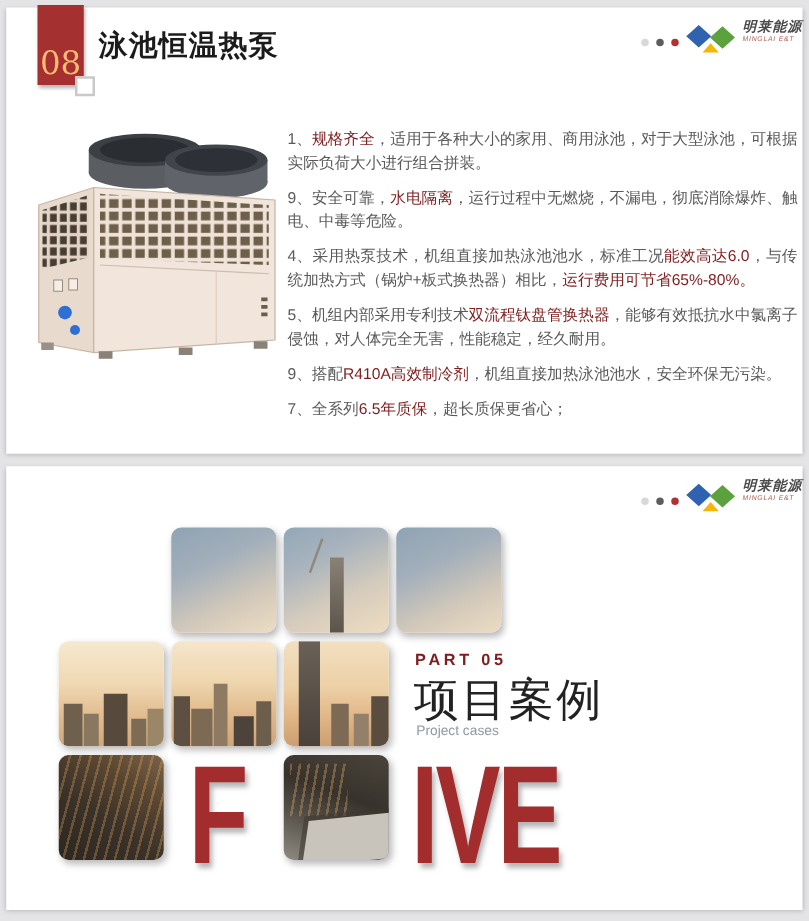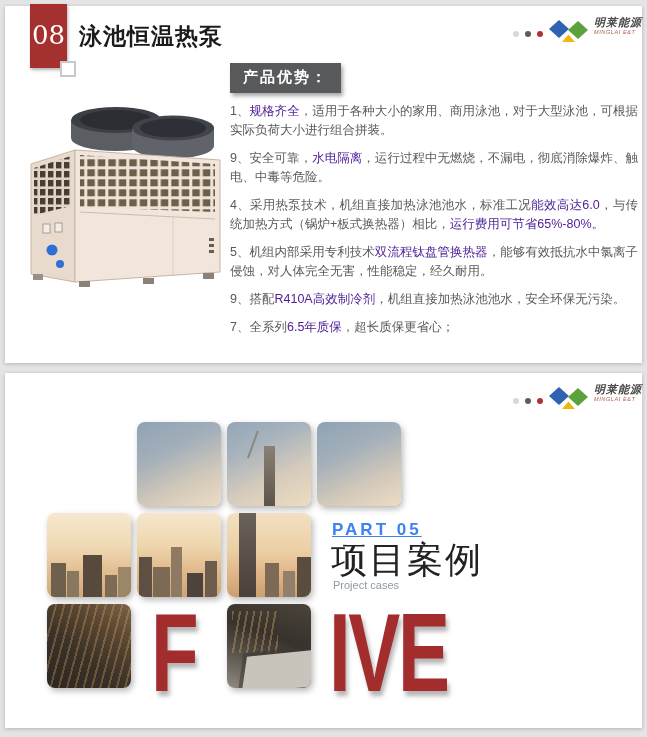--- a/index.html
+++ b/index.html
@@ -12,22 +12,22 @@
     position:absolute;left:5px;width:637px;background:#ffffff;
     box-shadow:0 1px 4px rgba(0,0,0,.22);
   }
   #slide1{top:6px;height:357px;}
   #slide2{top:373px;height:355px;}
   .abs{position:absolute;}
 
   
   .tab08{
     left:25px;top:-2px;width:37px;height:62px;background:#a4302f;
-    color:#ffffff;font-family:"DejaVu Serif",serif;font-size:26px;
-    display:flex;align-items:center;justify-content:center;padding-bottom:2px;
+    color:#fdba74;font-family:"DejaVu Serif",serif;font-size:26px;
+    display:flex;align-items:flex-end;justify-content:center;padding-bottom:2px;
     box-shadow:1px 2px 3px rgba(0,0,0,.3);
   }
   .tab-sq{left:55px;top:55px;width:12px;height:12px;background:#fff;border:2px solid #c9c9c9;}
   .s1-title{left:74px;top:15px;font-size:23px;font-weight:bold;color:#1b1b1b;letter-spacing:1px;}
 
   .dots{display:flex;gap:6px;align-items:center;}
   .dot{width:6px;height:6px;border-radius:50%;}
   .dot1{background:#d8d8d8;}.dot2{background:#5d5d5d;}.dot3{background:#b03232;}
   #slide1 .dots{left:508px;top:25px;}
   #slide2 .dots{left:508px;top:25px;}
@@ -39,21 +39,21 @@
   .logo-cn{font-size:11px;font-weight:bold;color:#4a4a4a;letter-spacing:1px;}
   .logo-en{font-size:5.5px;color:#b0614f;letter-spacing:.6px;margin-top:2px;}
 
   .adv-box{
     left:225px;top:57px;background:#58595b;color:#fff;font-weight:bold;
     font-size:15px;padding:5px 13px 6px;letter-spacing:2px;
     box-shadow:2px 3px 4px rgba(0,0,0,.35);
   }
   .bullets{left:225px;top:96px;width:408px;font-size:12.5px;color:#5a5a5a;}
   .bullets p{margin:0 0 9px;line-height:1.52;text-align:justify;}
-  .red{color:#4c1d95;}
+  .red{color:#7f1d1d;}
 
   .product{left:18px;top:92px;width:206px;height:198px;}
 
   
   .tile{
     position:absolute;width:84px;height:84px;border-radius:8px;
     box-shadow:2px 3px 6px rgba(0,0,0,.28);overflow:hidden;
   }
   .tile::after,.tile::before{content:"";position:absolute;}
   .t-sky{background:linear-gradient(155deg,#8fa3b4 0%,#a3afba 35%,#d3c9ba 70%,#ecdcc4 100%);}
@@ -85,21 +85,21 @@
     background:repeating-linear-gradient(105deg,rgba(228,172,98,.55) 0 2px,rgba(0,0,0,0) 2px 8px);}
   .t-dark2{background:linear-gradient(200deg,#4a443c 0%,#37322b 40%,#514c44 62%,#8f8b83 100%);}
   .t-dark2::before{left:6%;top:8%;width:55%;height:50%;
     background:repeating-linear-gradient(100deg,rgba(210,160,95,.4) 0 2px,rgba(0,0,0,0) 2px 7px);}
   .t-dark2::after{left:22%;top:58%;width:82%;height:44%;background:#c9c4bb;
     transform:skew(-14deg) rotate(-6deg);box-shadow:-4px -4px 0 rgba(60,55,48,.55);}
 
   .r1{top:49px;}.r2{top:140px;}.r3{top:231px;}
   .c1{left:42px;}.c2{left:132px;}.c3{left:222px;}.c4{left:312px;}
 
-  .part-label{left:327px;top:147px;color:#3b82f6;font-weight:bold;font-size:17px;letter-spacing:3px;text-decoration:underline;}
+  .part-label{left:327px;top:147px;color:#7f1d1d;font-weight:bold;font-size:13px;letter-spacing:3px;}
   .s2-title{left:326px;top:163px;font-size:36px;color:#222;letter-spacing:2px;font-weight:500;}
   .s2-sub{left:328px;top:206px;font-size:11px;color:#8f99a3;}
 
   .big-letter{
     font-size:100px;font-weight:bold;color:#a32c2c;line-height:.82;
     letter-spacing:-3px;transform:scale(.78,1.12);transform-origin:left top;
     text-shadow:3px 4px 5px rgba(120,120,120,.55);white-space:nowrap;
   }
   .letter-f{left:146px;top:233px;}
   .letter-ive{left:324px;top:233px;}
@@ -177,23 +177,20 @@
       <rect x="186" y="146" width="5" height="3" fill="#6b5d4e"></rect>
       <rect x="186" y="152" width="5" height="3" fill="#6b5d4e"></rect>
 
       <rect x="56" y="183" width="11" height="6" fill="#8a8178"></rect>
       <rect x="120" y="180" width="11" height="6" fill="#8a8178"></rect>
       <rect x="180" y="175" width="11" height="6" fill="#8a8178"></rect>
       <rect x="10" y="176" width="10" height="6" fill="#9a9088"></rect>
     </svg>
   </div>
 
-  <div class="abs adv-box">
-    <span>产品优势：</span>
-  </div>
 
   <div class="abs bullets">
     <p><span>1、</span><span class="red">规格齐全</span><span>，适用于各种大小的家用、商用泳池，对于大型泳池，可根据实际负荷大小进行组合拼装。</span></p>
     <p><span>9、安全可靠，</span><span class="red">水电隔离</span><span>，运行过程中无燃烧，不漏电，彻底消除爆炸、触电、中毒等危险。</span></p>
     <p><span>4、采用热泵技术，机组直接加热泳池池水，标准工况</span><span class="red">能效高达6.0</span><span>，与传统加热方式（锅炉+板式换热器）相比，</span><span class="red">运行费用可节省65%-80%。</span></p>
     <p><span>5、机组内部采用专利技术</span><span class="red">双流程钛盘管换热器</span><span>，能够有效抵抗水中氯离子侵蚀，对人体完全无害，性能稳定，经久耐用。</span></p>
     <p><span>9、搭配</span><span class="red">R410A高效制冷剂</span><span>，机组直接加热泳池池水，安全环保无污染。</span></p>
     <p><span>7、全系列</span><span class="red">6.5年质保</span><span>，超长质保更省心；</span></p>
   </div>
 </div>

